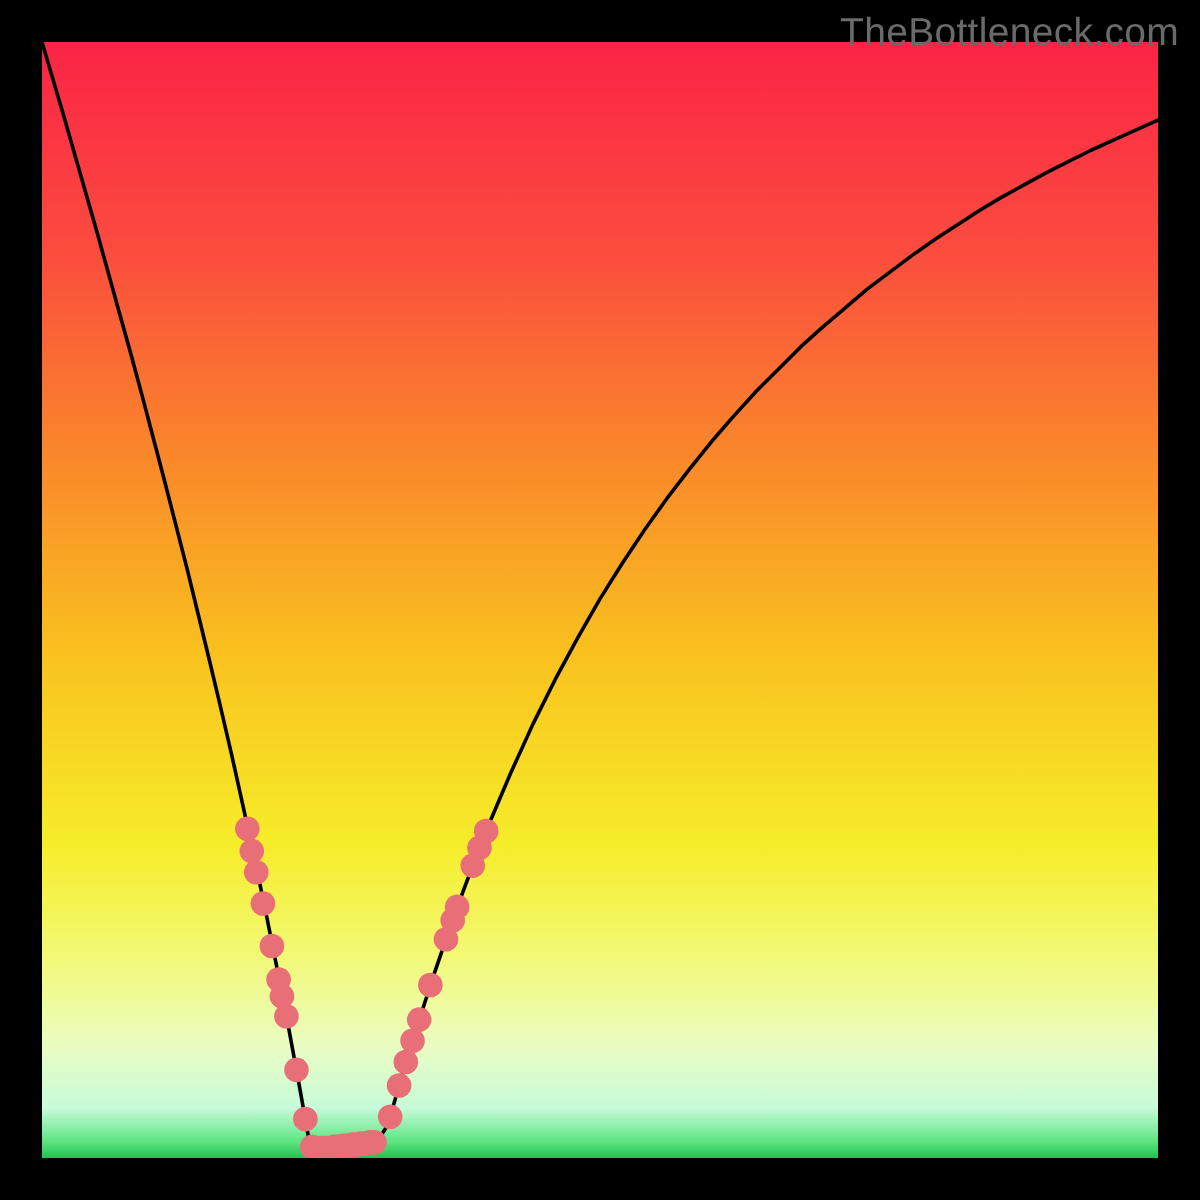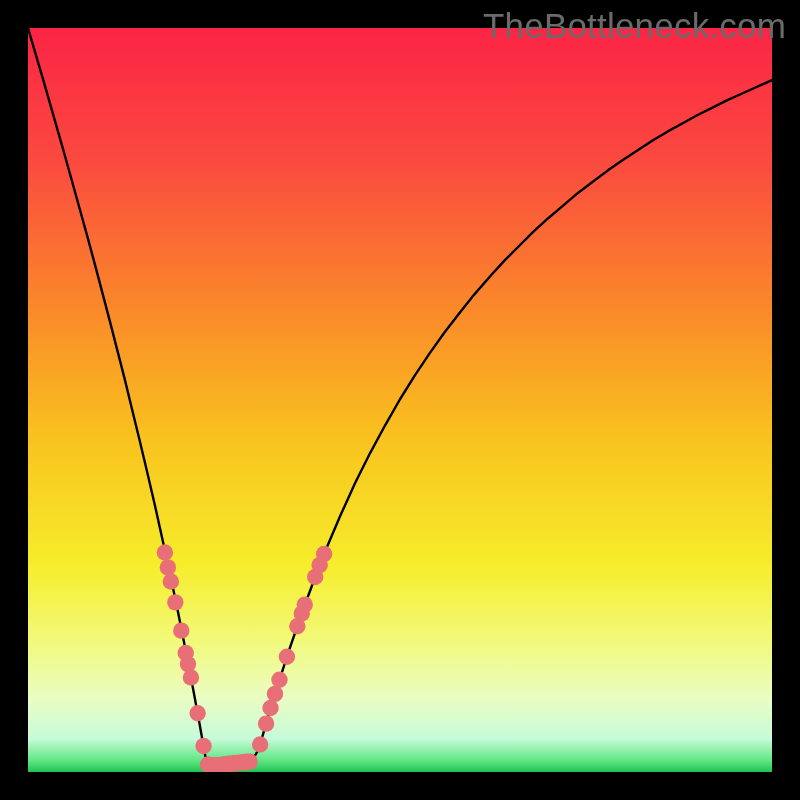--- a/index.html
+++ b/index.html
@@ -24,21 +24,21 @@
     left: 28px;
     top: 28px;
     width: 744px;
     height: 744px;
   }
   .watermark {
     position: absolute;
     top: 6px;
     right: 14px;
     color: #6a6a6a;
-    font-size: 35px;
+    font-size: 26px;
     font-weight: 400;
     letter-spacing: 0.2px;
     user-select: none;
   }
   svg {
     display: block;
   }
 </style>
 </head>
 <body>

